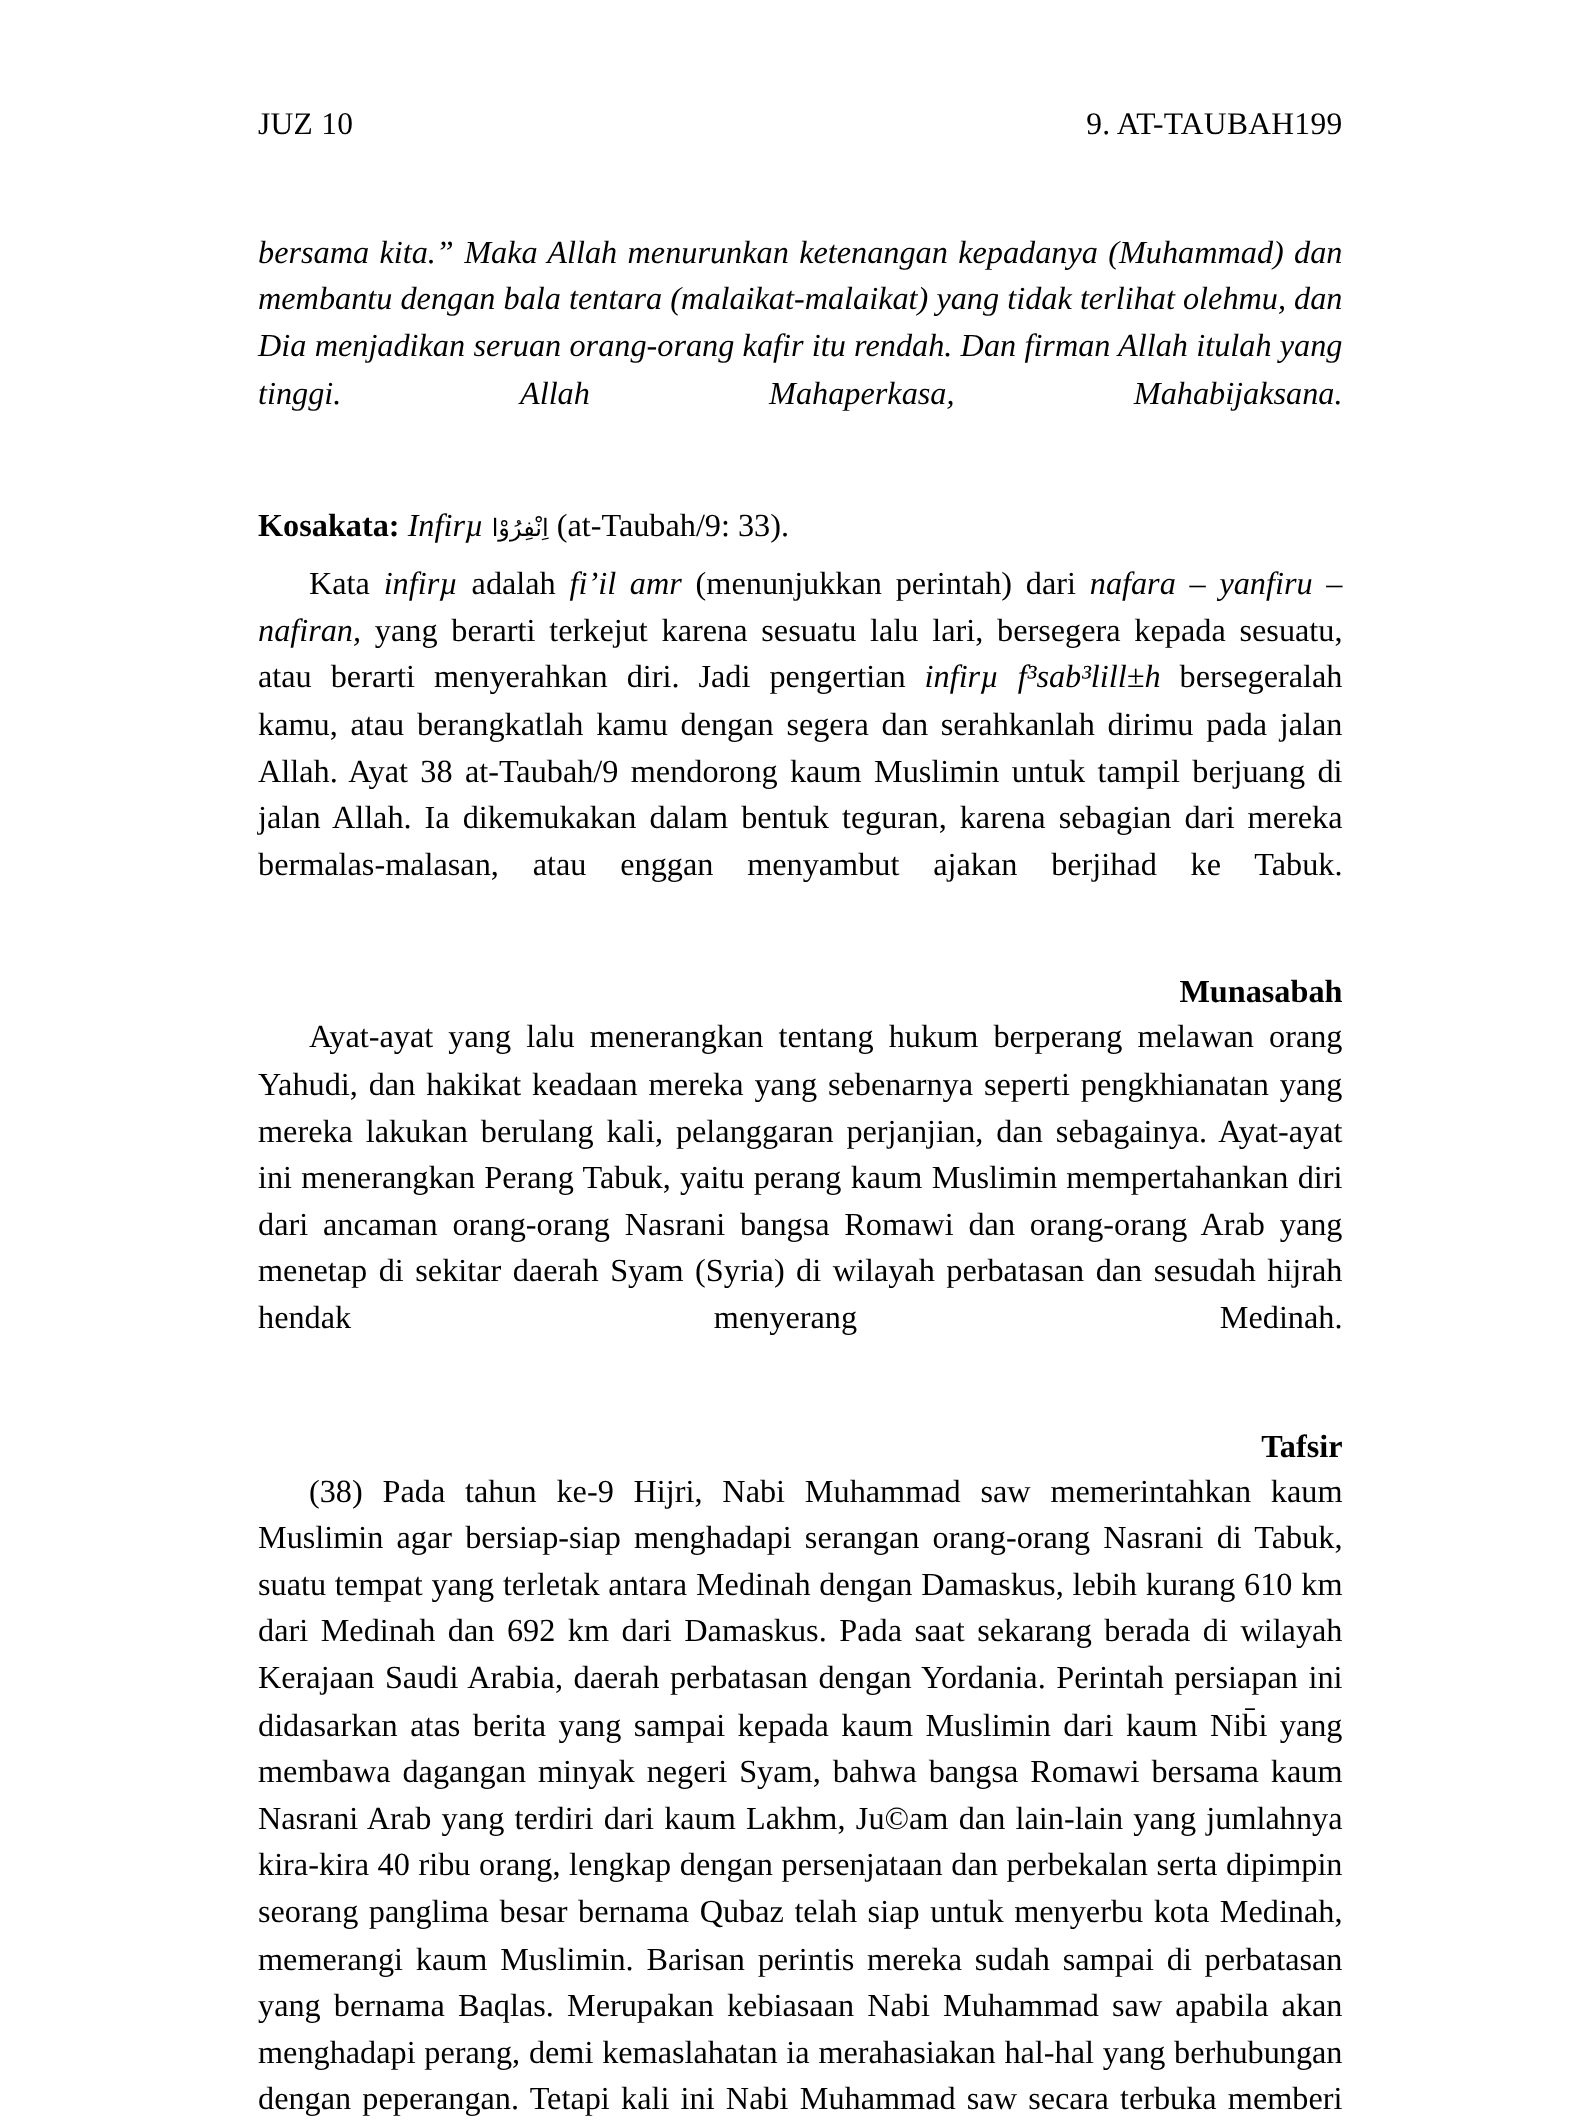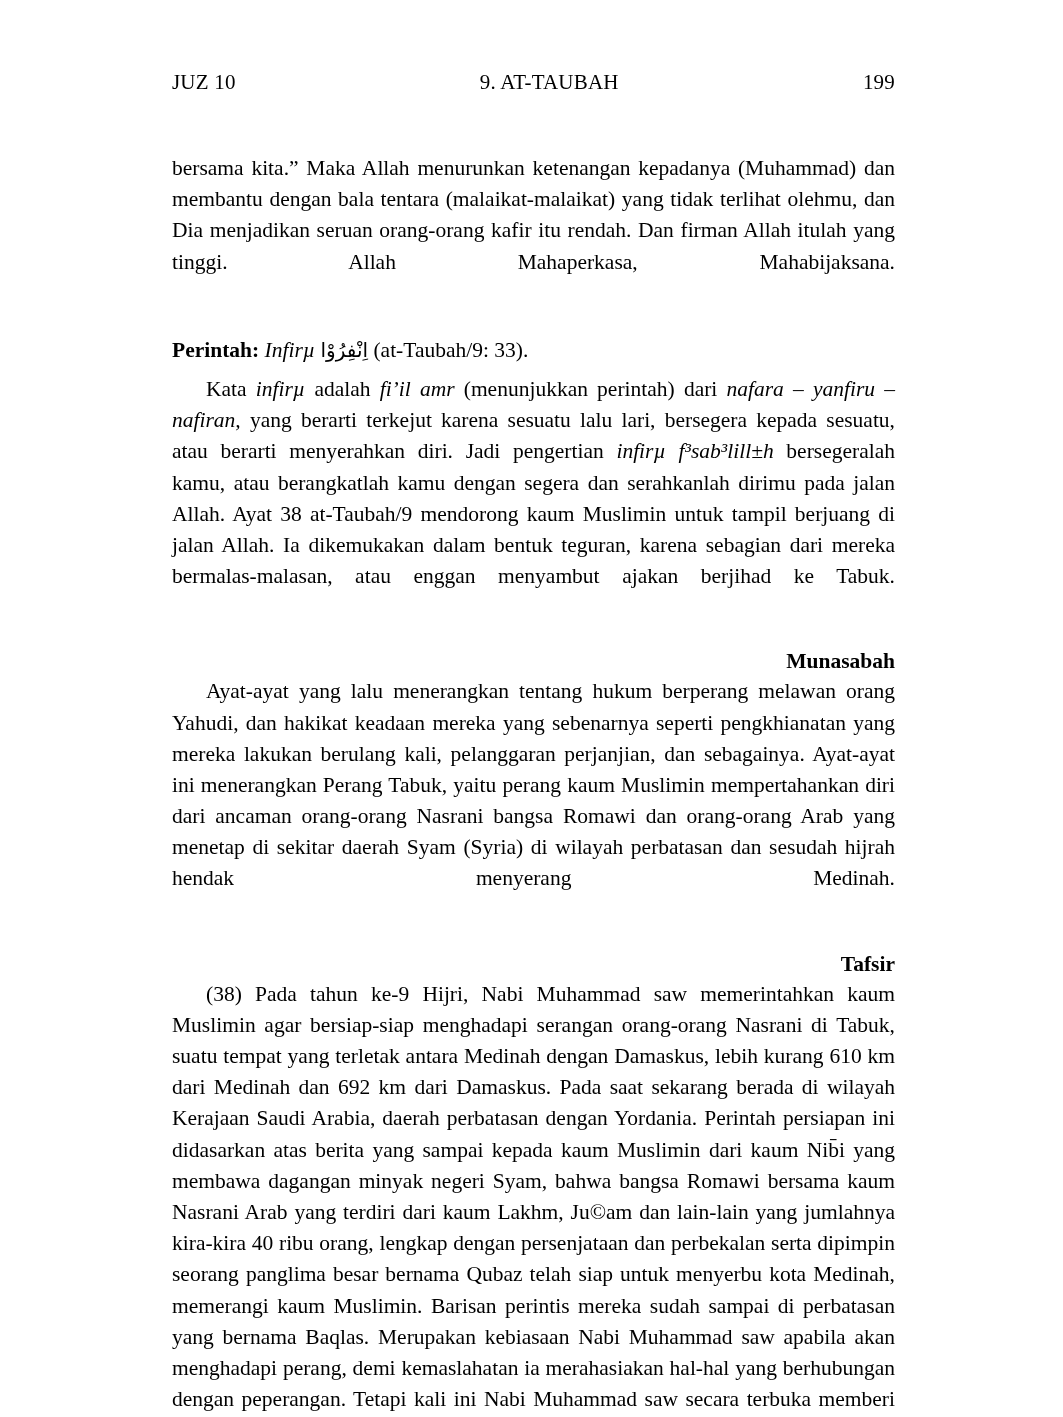--- a/index.html
+++ b/index.html
@@ -28,54 +28,55 @@
     font-size: 21px;
     letter-spacing: 0.2px;
     margin-bottom: 58px;
   }
   .rh-left {
     flex: 0 0 auto;
     white-space: nowrap;
   }
   .rh-center {
     flex: 1 1 auto;
-    text-align: center;
+    text-align: right;
     white-space: nowrap;
   }
   .rh-right {
     flex: 0 0 auto;
     white-space: nowrap;
   }
   p {
     margin: 0;
     font-size: 21.5px;
     line-height: 1.45;
     text-align: justify;
     text-justify: inter-word;
   }
   .para-quote {
+    font-style: italic;
     text-align: justify;
     margin-bottom: 26px;
   }
   .para-quote::after,
   .justify-fix::after {
     content: "";
     display: inline-block;
     width: 100%;
   }
   .kosakata-line {
     margin-bottom: 8px;
     text-align: left;
   }
   .kosakata-line b {
     font-weight: bold;
   }
   .arabic {
     font-family: "DejaVu Sans", sans-serif;
-    font-size: 20px;
+    font-size: 16px;
     direction: rtl;
     unicode-bidi: isolate;
   }
   .indent {
     text-indent: 34px;
   }
   .section-head {
     font-weight: bold;
     font-size: 21.5px;
     margin-top: 26px;
@@ -94,21 +95,21 @@
 
   <div class="running-head">
     <span class="rh-left">JUZ 10</span>
     <span class="rh-center">9. AT-TAUBAH</span>
     <span class="rh-right">199</span>
   </div>
 
   <p class="para-quote">bersama kita.” Maka Allah menurunkan ketenangan kepadanya (Muhammad) dan membantu dengan bala tentara (malaikat-malaikat) yang tidak terlihat olehmu, dan Dia menjadikan seruan orang-orang kafir itu rendah. Dan firman Allah itulah yang tinggi. Allah Mahaperkasa, Mahabijaksana.</p>
 
   <p class="kosakata-line">
-    <b>Perintah:</b>
+    <b>Kosakata:</b>
     <span class="it">Infirµ</span>
     <span class="arabic">اِنْفِرُوْا</span>
     <span>(at-Taubah/9: 33).</span>
   </p>
 
   <p class="indent justify-fix">
     <span>Kata </span><span class="it">infirµ</span><span> adalah </span><span class="it">fi’il amr</span><span> (menunjukkan perintah) dari </span><span class="it">nafara – yanfiru – nafiran,</span><span> yang berarti terkejut karena sesuatu lalu lari, bersegera kepada sesuatu, atau berarti menyerahkan diri. Jadi pengertian </span><span class="it">infirµ f³sab³lill±h</span><span> bersegeralah kamu, atau berangkatlah kamu dengan segera dan serahkanlah dirimu pada jalan Allah. Ayat 38 at-Taubah/9 mendorong kaum Muslimin untuk tampil berjuang di jalan Allah. Ia dikemukakan dalam bentuk teguran, karena sebagian dari mereka bermalas-malasan, atau enggan menyambut ajakan berjihad ke Tabuk.</span>
   </p>
 
   <h2 class="section-head">Munasabah</h2>

